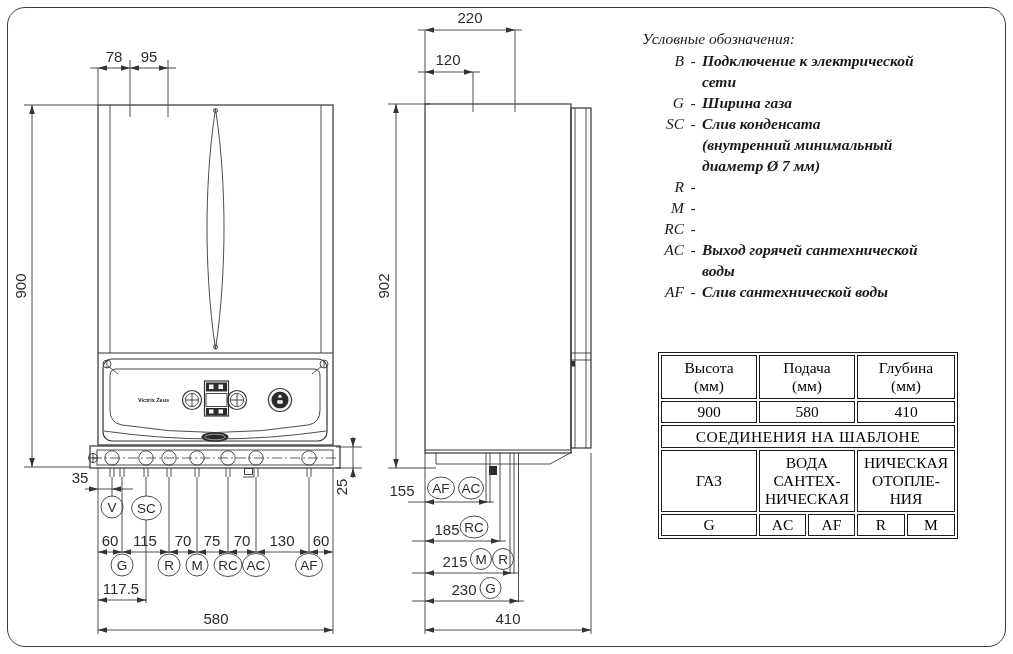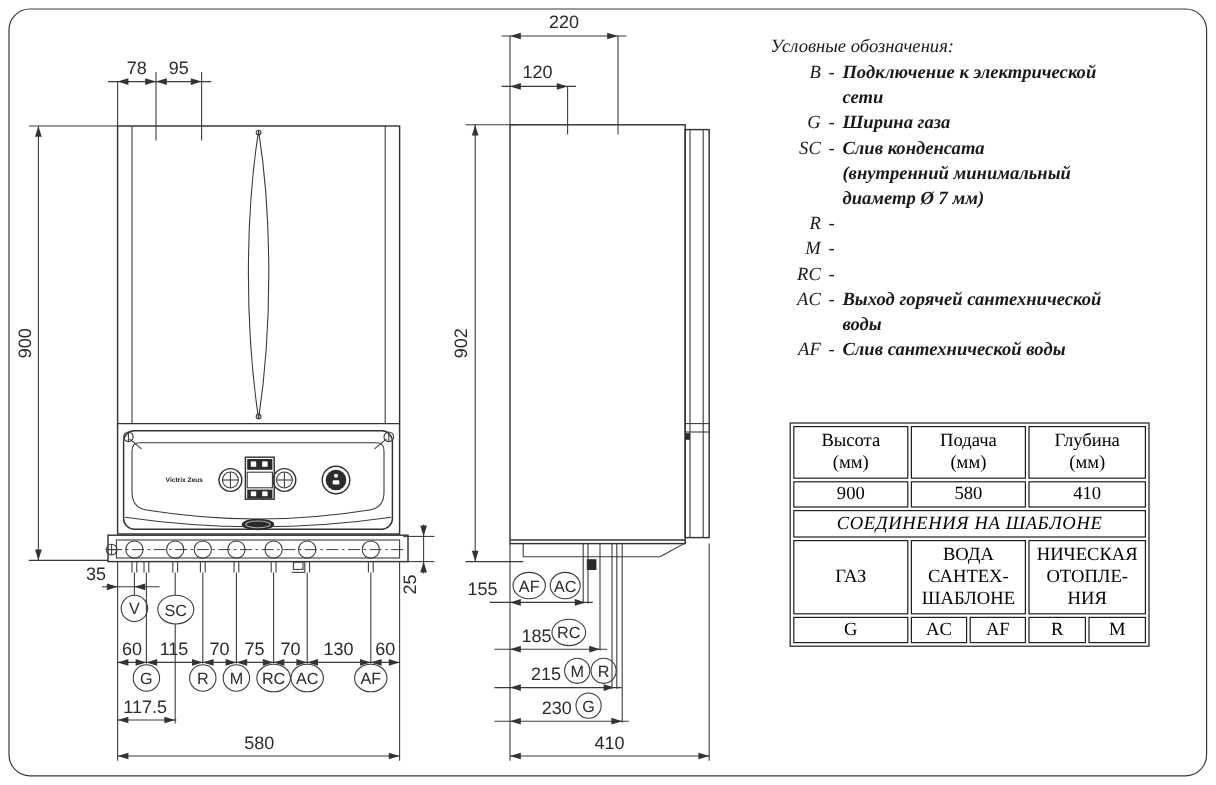--- a/index.html
+++ b/index.html
@@ -24,21 +24,21 @@
   .lkey{width:42px;text-align:right;flex:0 0 42px;}
   .lsep{width:18px;text-align:center;flex:0 0 18px;}
   .ltext{flex:1;font-weight:bold;}
   table.spec{position:absolute;left:658px;top:352px;border-collapse:separate;
              border-spacing:2px;background:#fff;border:1.5px solid #1d1d1d;
              font-family:"Liberation Serif",serif;font-size:15.5px;color:#000000;}
   table.spec td{border:1.4px solid #1d1d1d;text-align:center;vertical-align:middle;
                 padding:0 1px;}
   .r-head td{height:42px;}
   .r-val td{height:20px;}
-  .r-sec td{height:21px;letter-spacing:0.5px;font-style:italic;}
+  .r-sec td{height:21px;letter-spacing:0.5px;}
   .r-grp td{height:60px;}
   .r-let td{height:20px;}
   .r-size td{height:21px;}
 </style>
 </head>
 <body>
 
 <div class="page">
   <div class="frame"></div>
 
@@ -399,21 +399,21 @@
       <td colspan="2">580</td>
       <td colspan="2">410</td>
     </tr>
     <tr class="r-sec">
       <td colspan="5">СОЕДИНЕНИЯ НА ШАБЛОНЕ</td>
     </tr>
     <tr class="r-grp">
       <td class="pre">ГАЗ</td>
       <td class="pre" colspan="2">ВОДА
 САНТЕХ-
-ШАБЛОНЕ</td>
+НИЧЕСКАЯ</td>
       <td class="pre" colspan="2">НИЧЕСКАЯ
 ОТОПЛЕ-
 НИЯ</td>
     </tr>
     <tr class="r-let">
       <td>G</td>
       <td>AC</td>
       <td>AF</td>
       <td>R</td>
       <td>M</td>

